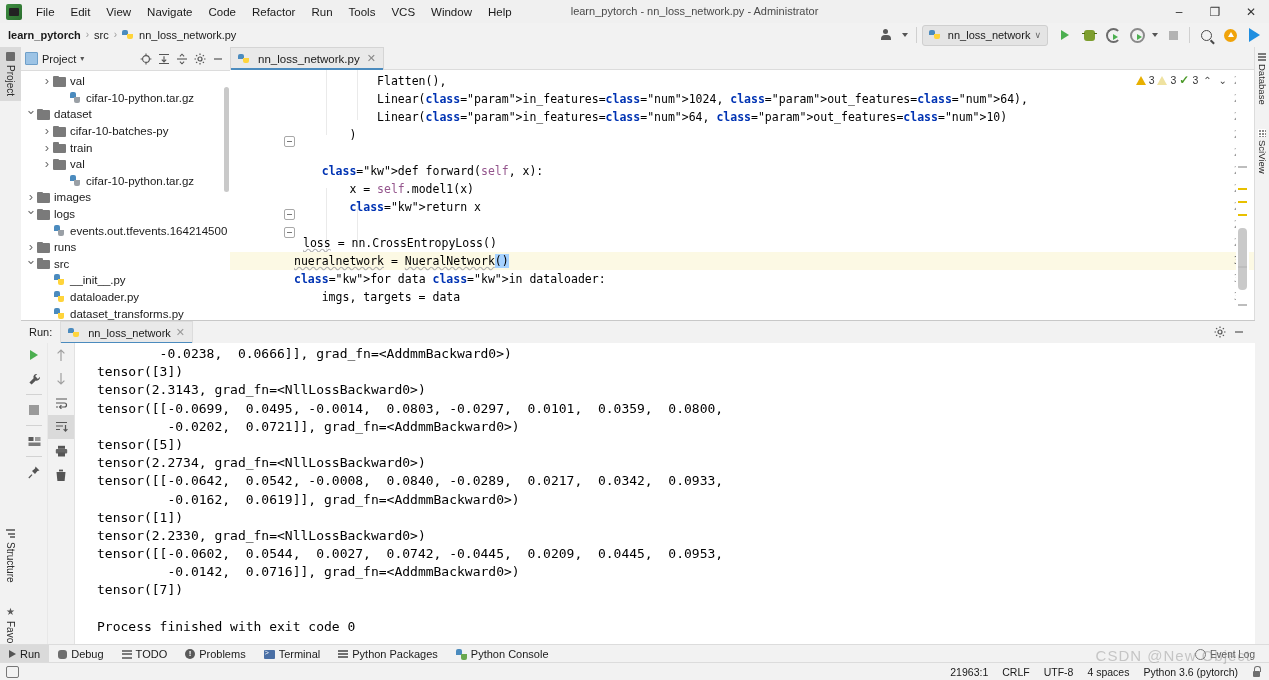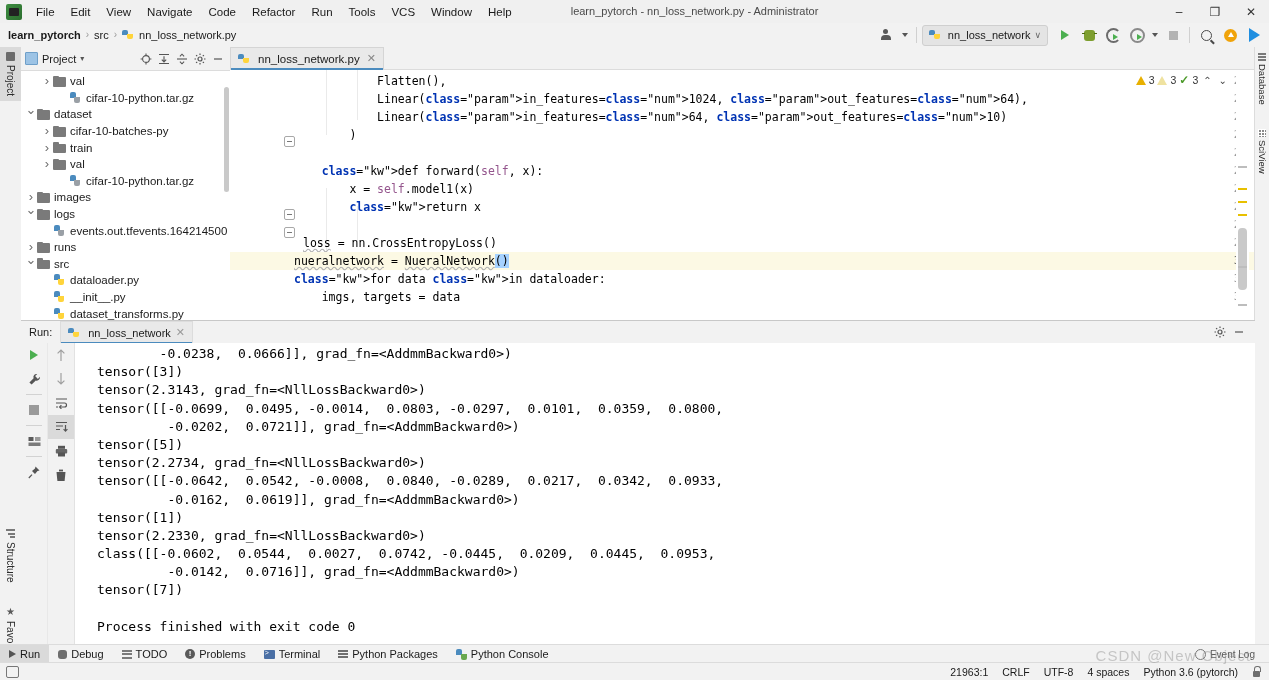--- a/index.html
+++ b/index.html
@@ -435,26 +435,26 @@
             <span>runs</span>
           </div>
           <div class="trow" style="padding-left: 4px;">
             <span class="arrow d"></span>
             <span class="folder-ic"></span>
             <span>src</span>
           </div>
           <div class="trow" style="padding-left: 20px;">
             <span class="arrow"></span>
             <span class="pyfile"></span>
-            <span>dataloader.py</span>
+            <span>__init__.py</span>
           </div>
           <div class="trow" style="padding-left: 20px;">
             <span class="arrow"></span>
             <span class="pyfile"></span>
-            <span>__init__.py</span>
+            <span>dataloader.py</span>
           </div>
           <div class="trow" style="padding-left: 20px;">
             <span class="arrow"></span>
             <span class="pyfile"></span>
             <span>dataset_transforms.py</span>
           </div>
         </div>
     </div>
   </div>
 
@@ -640,21 +640,21 @@
         <div class="cline">tensor([3])</div>
         <div class="cline">tensor(2.3143, grad_fn=&lt;NllLossBackward0&gt;)</div>
         <div class="cline">tensor([[-0.0699,  0.0495, -0.0014,  0.0803, -0.0297,  0.0101,  0.0359,  0.0800,</div>
         <div class="cline">         -0.0202,  0.0721]], grad_fn=&lt;AddmmBackward0&gt;)</div>
         <div class="cline">tensor([5])</div>
         <div class="cline">tensor(2.2734, grad_fn=&lt;NllLossBackward0&gt;)</div>
         <div class="cline">tensor([[-0.0642,  0.0542, -0.0008,  0.0840, -0.0289,  0.0217,  0.0342,  0.0933,</div>
         <div class="cline">         -0.0162,  0.0619]], grad_fn=&lt;AddmmBackward0&gt;)</div>
         <div class="cline">tensor([1])</div>
         <div class="cline">tensor(2.2330, grad_fn=&lt;NllLossBackward0&gt;)</div>
-        <div class="cline">class([[-0.0602,  0.0544,  0.0027,  0.0742, -0.0445,  0.0209,  0.0445,  0.0953,</div>
+        <div class="cline">tensor([[-0.0602,  0.0544,  0.0027,  0.0742, -0.0445,  0.0209,  0.0445,  0.0953,</div>
         <div class="cline">         -0.0142,  0.0716]], grad_fn=&lt;AddmmBackward0&gt;)</div>
         <div class="cline">tensor([7])</div>
         <div class="cline finish">&nbsp;</div>
         <div class="cline">Process finished with exit code 0</div>
       </div>
   </div>
 
   <div class="botbar">
     <div class="bt sel">
       <span class="ic-play"></span>

